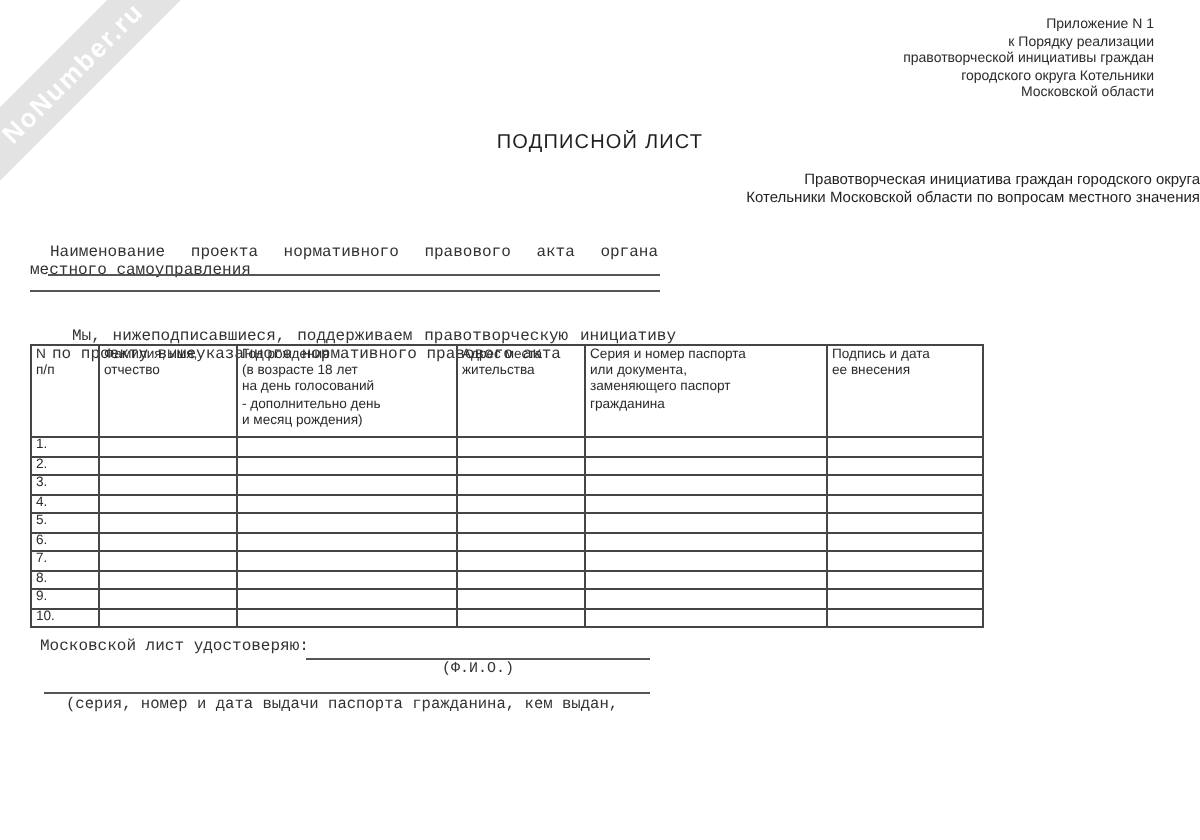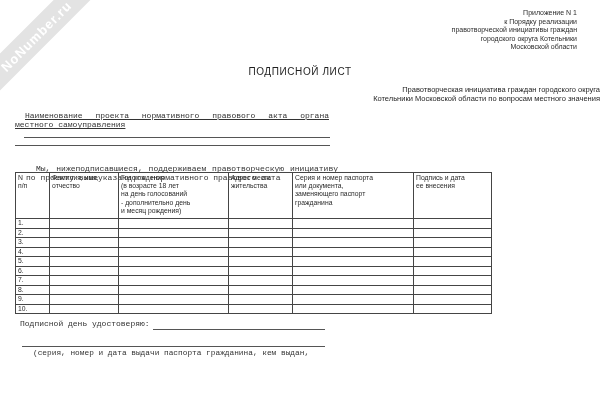--- a/index.html
+++ b/index.html
@@ -14,21 +14,21 @@
   
   .appendix{position:absolute;right:23px;top:9px;text-align:right;font-size:7px;line-height:8.5px;color:#2b2b2b;}
   
   .title{position:absolute;left:0;top:66px;width:100%;text-align:center;font-size:10px;
          letter-spacing:.6px;color:#1f1f1f;}
   .subtitle{position:absolute;left:0;top:85px;width:100%;text-align:right;font-size:7.5px;
             line-height:9.3px;white-space:pre-line;color:#1f1f1f;}
   
   .para{position:absolute;font-family:"Liberation Mono","DejaVu Sans Mono",monospace;
         font-size:8px;line-height:9.3px;color:#333;text-align:justify;}
-  .para1{left:15px;top:111px;width:314px;text-indent:10px;text-decoration:underline;}
+  .para1{left:15px;top:122px;width:314px;text-indent:10px;}
   .para2{left:15px;top:164px;width:312px;text-indent:10px;margin-left:11px;}
   .rule{position:absolute;height:0;border-top:1px solid #555;}
   .rule1{left:24px;top:137px;width:306px;}
   .rule2{left:15px;top:145px;width:315px;}
   
   .sign-table{position:absolute;left:15px;top:172px;border-collapse:collapse;table-layout:fixed;}
   .sign-table th,.sign-table td{border:1px solid #454545;margin:0;overflow:hidden;}
   .sign-table th{font-weight:normal;text-align:left;vertical-align:top;padding:1px 2px;
                  font-size:6.8px;line-height:8.2px;white-space:pre-line;height:43px;color:#2b2b2b;}
   .sign-table td{height:8.5px;padding:0 0 0 2px;font-size:6.8px;line-height:8px;
@@ -178,18 +178,19 @@
           <td>10.</td>
           <td></td>
           <td></td>
           <td></td>
           <td></td>
           <td></td>
         </tr>
     </tbody>
   </table>
 
-  <div class="certify">Подписной день удостоверяю:</div>
+  <div class="certify">Московской лист удостоверяю:</div>
   <div class="sig-line"></div>
+  <div class="fio">(Ф.И.О.)</div>
   <div class="foot-line2"></div>
   <div class="passport-caption">(серия, номер и дата выдачи паспорта гражданина, кем выдан,</div>
 
 </div>
 
 </body></html>

